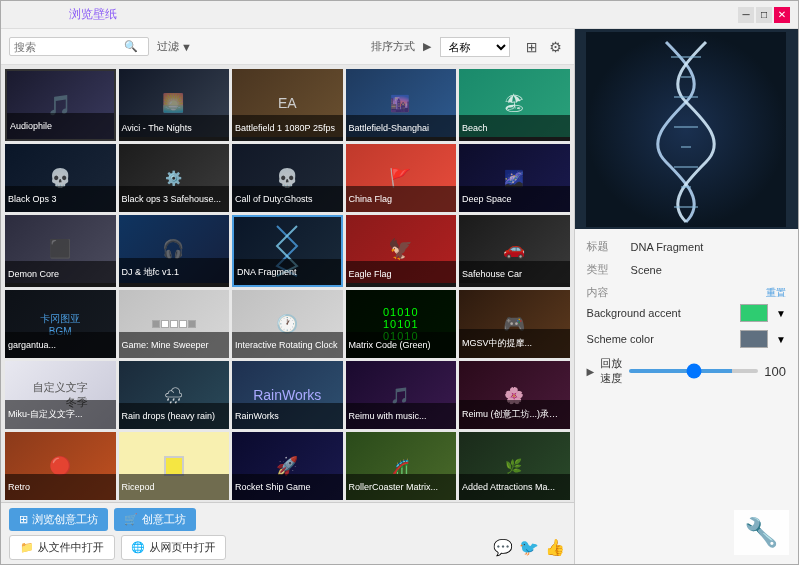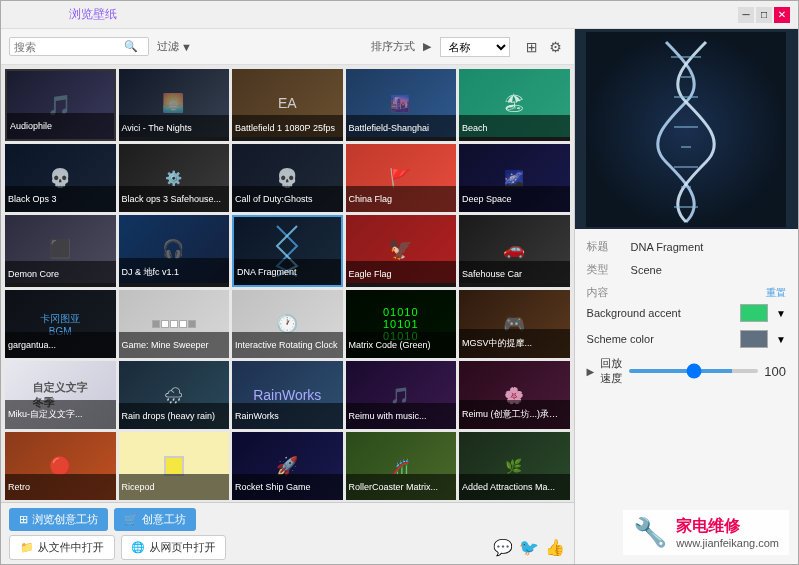--- a/index.html
+++ b/index.html
@@ -498,21 +498,21 @@
 
           <div class="grid-item">
             <div class="thumb" style="background: linear-gradient(135deg, #2d1a0e, #5d3a1e);">
               <span style="font-size:18px">🎮</span>
             </div>
             <div class="grid-item-label">MGSV中的提摩...</div>
           </div>
 
           <div class="grid-item">
             <div class="thumb" style="background: linear-gradient(135deg, #e8e8f0, #c8c8d8);">
-              <span style="font-size:11px; color:#555; text-align:left;font-weight:bold;">自定义文字<br>冬季</span>
+              <span style="font-size:11px; color:#555; text-align:right;">自定义文字<br>冬季</span>
             </div>
             <div class="grid-item-label">Miku-自定义文字...</div>
           </div>
 
           <div class="grid-item">
             <div class="thumb" style="background: linear-gradient(135deg, #1a2a3a, #2a4a5a);">
               <span style="font-size:16px">🌧</span>
             </div>
             <div class="grid-item-label">Rain drops (heavy rain)</div>
           </div>
@@ -668,18 +668,14 @@
           <span class="speed-value">100</span>
         </div>
       </div>
     </div>
   </div>
 </div>
 
 <div class="watermark">
   <div class="watermark-bg">
     <span class="watermark-icon">🔧</span>
-    <div class="watermark-text">
-      <span class="watermark-cn">家电维修</span>
-      <span class="watermark-url">www.jianfeikang.com</span>
-    </div>
   </div>
 </div>
 
 </body></html>

